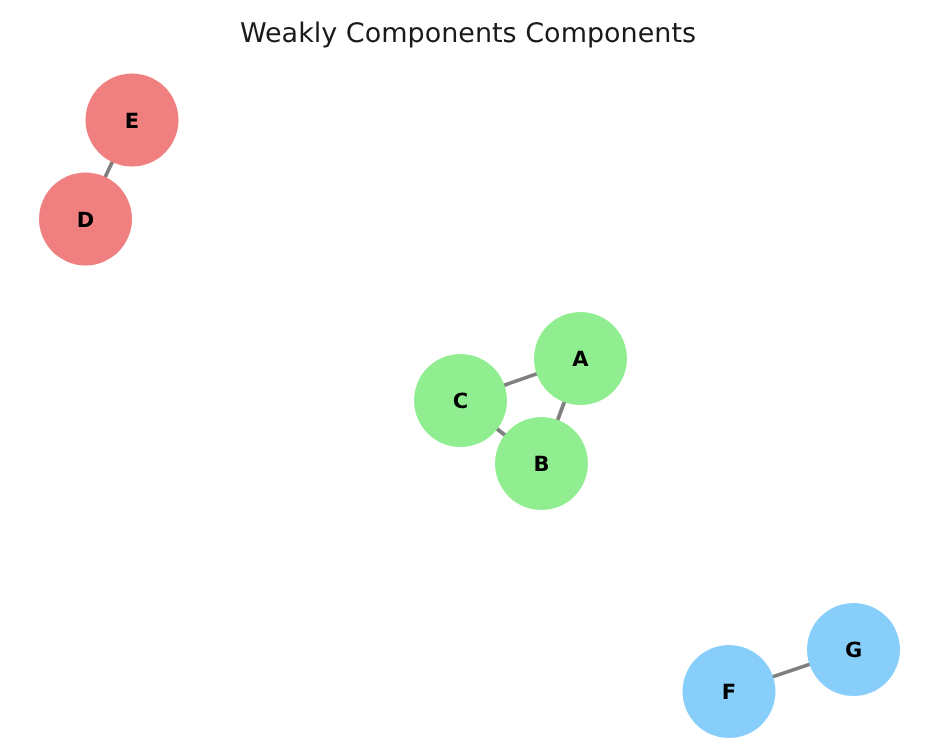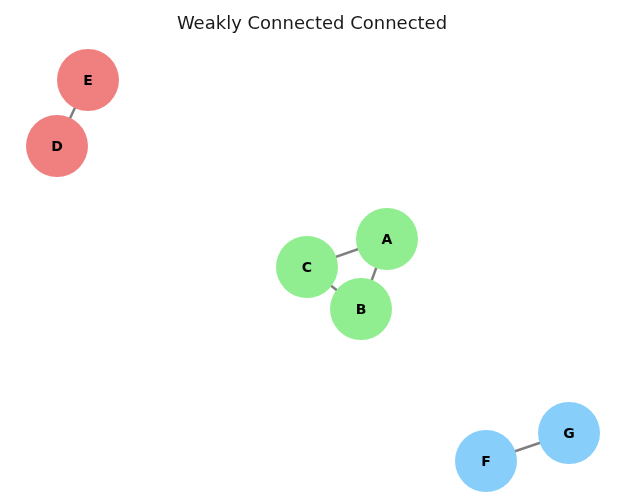--- a/index.html
+++ b/index.html
@@ -59,14 +59,14 @@
       <text x="387" y="239" text-anchor="middle" dy="0.36em" fill="#000000" font-size="14" class="node-label">A</text>
       <circle cx="307" cy="267" r="31" fill="#90EE90"></circle>
       <text x="307" y="267" text-anchor="middle" dy="0.36em" fill="#000000" font-size="14" class="node-label">C</text>
       <circle cx="361" cy="309" r="31" fill="#90EE90"></circle>
       <text x="361" y="309" text-anchor="middle" dy="0.36em" fill="#000000" font-size="14" class="node-label">B</text>
       <circle cx="486" cy="461" r="31" fill="#87CEFA"></circle>
       <text x="486" y="461" text-anchor="middle" dy="0.36em" fill="#000000" font-size="14" class="node-label">F</text>
       <circle cx="569" cy="433" r="31" fill="#87CEFA"></circle>
       <text x="569" y="433" text-anchor="middle" dy="0.36em" fill="#000000" font-size="14" class="node-label">G</text>
     </svg>
-  <div class="figure-title">Weakly Connected Connected</div>
+  <div class="figure-title">Weakly Components Components</div>
 </div>
 
 </body></html>

